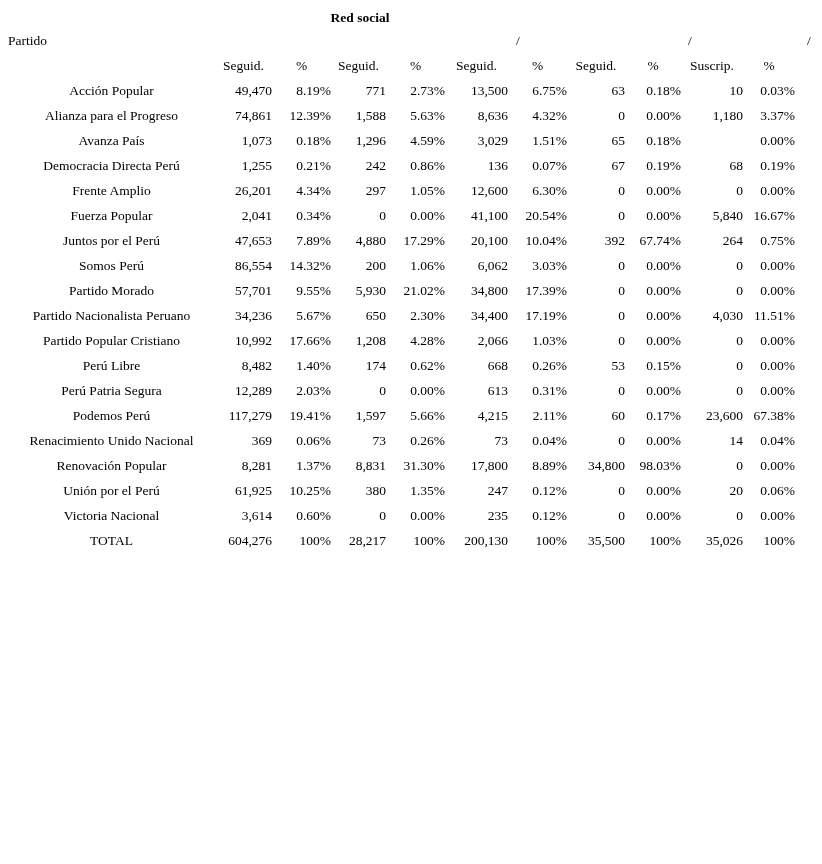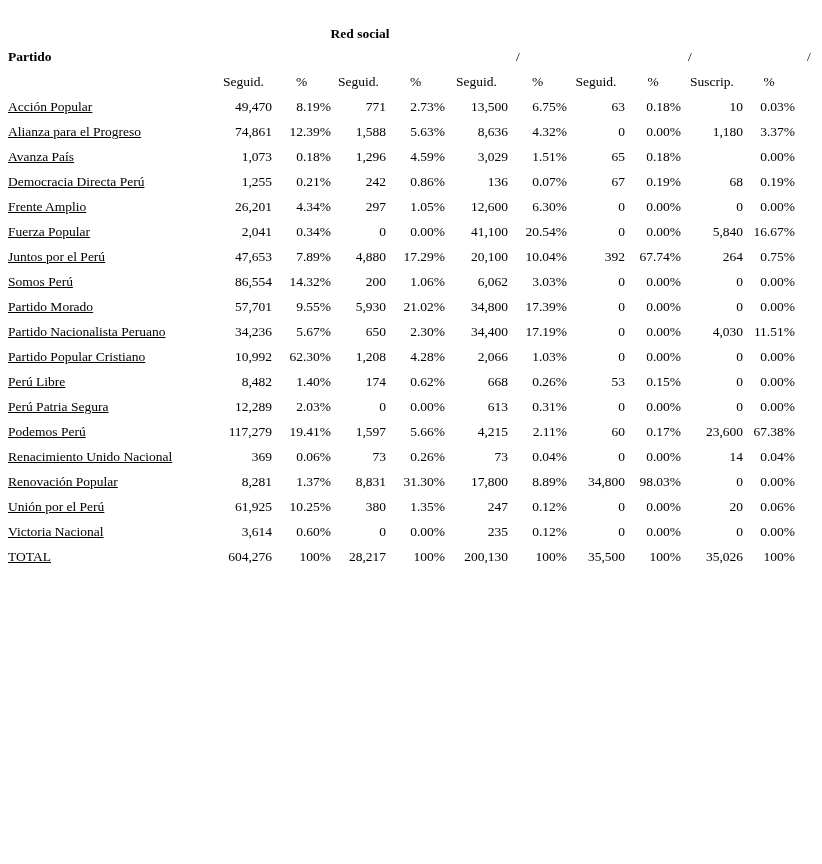--- a/index.html
+++ b/index.html
@@ -10,31 +10,31 @@
     background: #ffffff;
     color: #000000;
     font-family: "Liberation Serif", "DejaVu Serif", serif;
     font-size: 13.5px;
     overflow: hidden;
   }
   .title {
     width: 720px;
     text-align: center;
     font-weight: bold;
-    padding-top: 24px;
+    padding-top: 8px;
     height: 20px;
     line-height: 20px;
   }
   .partido-row {
     position: relative;
     height: 25px;
     line-height: 25px;
     padding-left: 8px;
   }
-  .partido-label { font-weight: bold; }
+  .partido-label { font-weight: normal; }
   .slash { position: absolute; top: 0; }
   .slash-1 { left: 516px; }
   .slash-2 { left: 688px; }
   .slash-3 { left: 807px; }
   table.data {
     border-collapse: collapse;
     table-layout: fixed;
     width: 795px;
     margin: 0;
   }
@@ -51,23 +51,22 @@
   table.data col.c-2  { width: 59px; }
   table.data col.c-3  { width: 55px; }
   table.data col.c-4  { width: 59px; }
   table.data col.c-5  { width: 63px; }
   table.data col.c-6  { width: 59px; }
   table.data col.c-7  { width: 58px; }
   table.data col.c-8  { width: 56px; }
   table.data col.c-9  { width: 62px; }
   table.data col.c-10 { width: 52px; }
   table.data td.party {
-    text-align: left;
+    text-align: center;
     padding-left: 8px;
-    text-decoration: underline;
   }
   table.data th { text-align: center; }
   table.data th.pct { text-align: center; }
   table.data td { text-align: right; }
 </style>
 </head>
 <body>
 
 <div class="page">
 
@@ -238,21 +237,21 @@
           <td>34,400</td>
           <td>17.19%</td>
           <td>0</td>
           <td>0.00%</td>
           <td>4,030</td>
           <td>11.51%</td>
         </tr>
         <tr>
           <td class="party">Partido Popular Cristiano</td>
           <td>10,992</td>
-          <td>62.30%</td>
+          <td>17.66%</td>
           <td>1,208</td>
           <td>4.28%</td>
           <td>2,066</td>
           <td>1.03%</td>
           <td>0</td>
           <td>0.00%</td>
           <td>0</td>
           <td>0.00%</td>
         </tr>
         <tr>

